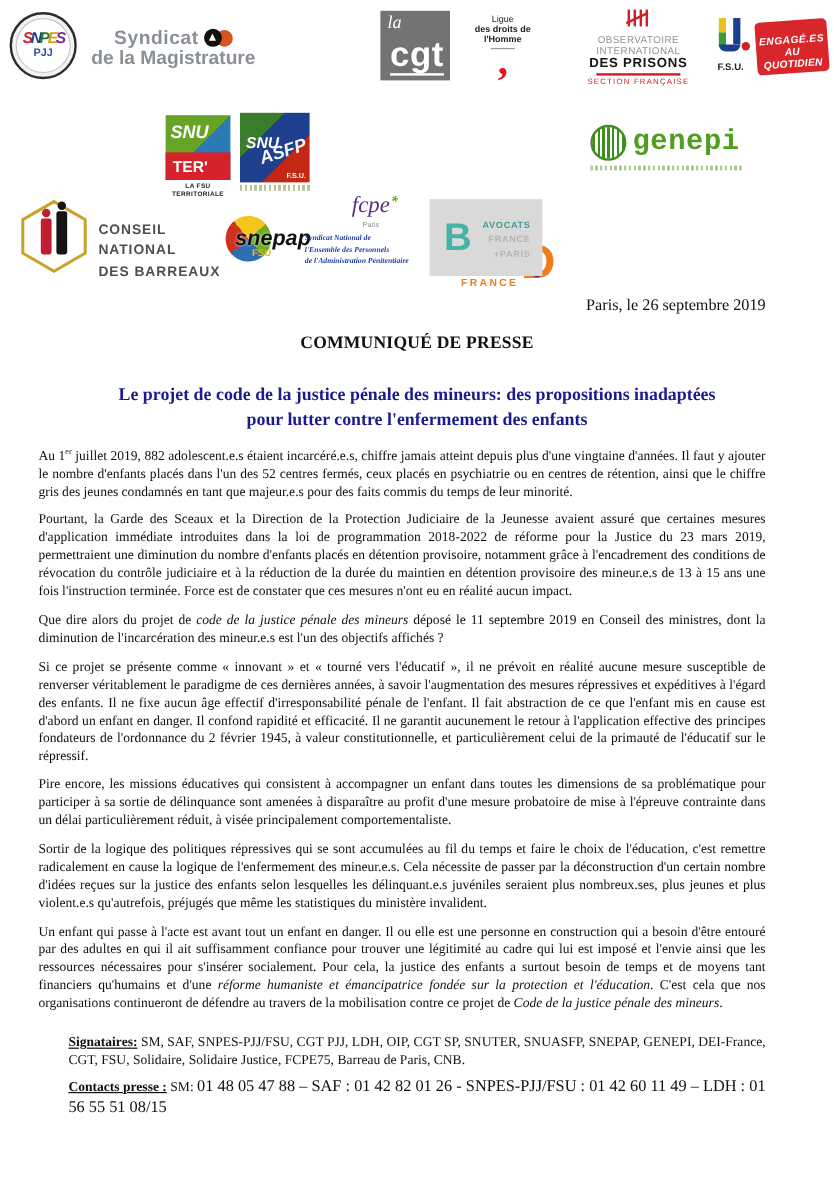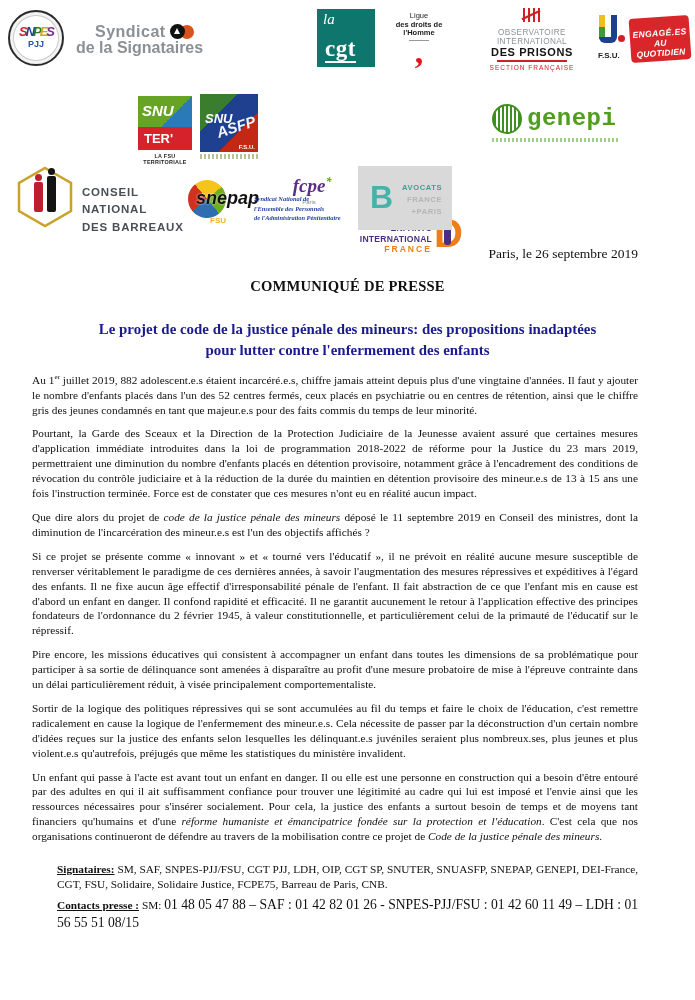--- a/index.html
+++ b/index.html
@@ -24,23 +24,23 @@
   .mag .gong::after{content:"";position:absolute;left:4px;top:4px;border-left:3.5px solid transparent;border-right:3.5px solid transparent;border-bottom:6px solid #fff;}
   .mag .sun{display:inline-block;width:14px;height:14px;background:#d9531e;border-radius:50%;vertical-align:-2px;margin-left:-5px;}
 
   
   .saf{left:237px;top:9px;width:58px;height:60px;background:#d6222a;text-align:center;}
   .saf .big{color:#fff;font-family:"Liberation Sans",sans-serif;font-weight:bold;font-size:21px;margin-top:7px;letter-spacing:0.5px;}
   .saf .strip{background:#f4e9e7;margin:4px 2px 0;padding:1px 0;}
   .saf .strip div{font-family:"Liberation Sans",sans-serif;font-weight:bold;font-size:4.6px;color:#1c1c1c;line-height:1.25;}
 
   
-  .cgt{left:317px;top:9px;width:58px;height:58px;background:#0f766e;position:relative;}
+  .cgt{left:317px;top:9px;width:58px;height:58px;background:#737373;position:relative;}
   .cgt .la{position:absolute;left:6px;top:2px;color:#fff;font-style:italic;font-size:15px;font-family:"Liberation Serif",serif;}
-  .cgt .acr{position:absolute;left:8px;bottom:4px;color:#fff;font-family:Liberation Serif, serif;font-weight:bold;font-size:23px;letter-spacing:0.5px;border-bottom:2px solid #fff;line-height:1.05;}
+  .cgt .acr{position:absolute;left:8px;bottom:4px;color:#fff;font-family:Liberation Sans, sans-serif;font-weight:bold;font-size:29px;letter-spacing:0.5px;border-bottom:2px solid #fff;line-height:1.05;}
 
   
   .ldh{left:386px;top:12px;width:66px;text-align:center;font-family:"Liberation Sans",sans-serif;color:#1b1b1b;line-height:1.15;}
   .ldh .a{font-size:7.5px;}
   .ldh .b{font-size:7.5px;font-weight:bold;}
   .ldh .rule{width:20px;height:1px;background:#999;margin:2px auto;}
   .ldh .comma{color:#e3141e;font-size:34px;line-height:18px;font-family:"Liberation Serif",serif;font-weight:bold;}
 
   
   .oip{left:468px;top:8px;width:128px;text-align:center;font-family:"Liberation Sans",sans-serif;}
@@ -86,21 +86,21 @@
   .snuasfp{left:200px;top:94px;width:60px;}
   .snuasfp .sq{width:58px;height:58px;position:relative;background:linear-gradient(135deg,#3a7d2c 0 32%,#1f3f8f 32% 66%,#c22814 66% 100%);}
   .snuasfp .sq .t1{position:absolute;left:5px;top:17px;color:#fff;font-family:"Liberation Sans",sans-serif;font-weight:bold;font-style:italic;font-size:13px;}
   .snuasfp .sq .t2{position:absolute;left:16px;top:24px;color:#fff;font-family:"Liberation Sans",sans-serif;font-weight:bold;font-style:italic;font-size:15px;transform:rotate(-18deg);opacity:0.95;}
   .snuasfp .sq .t3{position:absolute;right:3px;bottom:2px;color:#fff;font-family:"Liberation Sans",sans-serif;font-weight:bold;font-size:6px;}
   .snuasfp .micro{height:5px;margin-top:2px;background:repeating-linear-gradient(90deg,#9aa86f 0 2px,#fff 2px 4px);opacity:0.7;}
 
   
   .fcpe{left:283px;top:98px;width:52px;text-align:center;position:relative;}
   .fcpe .star{position:absolute;right:4px;top:-2px;color:#6fae1f;font-weight:bold;font-size:13px;transform:rotate(18deg);font-family:"Liberation Sans",sans-serif;}
-  .fcpe .name{font-family:"Liberation Serif",serif;font-style:italic;font-weight:bold;font-size:19px;color:#5c2d82;line-height:1.0;margin-top:20px;}
+  .fcpe .name{font-family:"Liberation Serif",serif;font-style:italic;font-weight:normal;font-size:19px;color:#5c2d82;line-height:1.0;margin-top:6px;}
   .fcpe .cap{font-family:"Liberation Sans",sans-serif;font-size:6px;color:#8c8c8c;margin-top:4px;}
 
   
   .dei{left:344px;top:104px;width:128px;height:48px;position:relative;}
   .dei .txt{position:absolute;right:40px;top:2px;text-align:right;font-family:"Liberation Sans",sans-serif;font-weight:bold;line-height:1.2;}
   .dei .t1,.dei .t2{font-size:8.6px;color:#4b2e83;letter-spacing:0.2px;}
   .dei .t3{font-size:8.6px;color:#ef7d1a;letter-spacing:2px;}
   .dei .dwrap{position:absolute;right:0;top:0;width:38px;height:44px;}
   .dei .dletter{font-family:"Liberation Sans",sans-serif;font-weight:bold;font-size:40px;color:#ef7d1a;line-height:44px;}
   .dei .kid{position:absolute;left:10px;top:12px;width:7px;height:22px;background:#4b2e83;border-radius:3px;}
@@ -121,21 +121,21 @@
   .cnb .fig1::before{content:"";position:absolute;left:1px;top:-8px;width:7px;height:7px;border-radius:50%;background:#c01e2e;}
   .cnb .fig2{position:absolute;left:31px;top:10px;width:9px;height:36px;background:#141414;border-radius:2px;}
   .cnb .fig2::before{content:"";position:absolute;left:1px;top:-8px;width:7px;height:7px;border-radius:50%;background:#141414;}
   .cnb .txt{position:absolute;left:66px;top:18px;font-family:"Liberation Sans",sans-serif;font-weight:bold;color:#4a4f54;font-size:11.5px;letter-spacing:0.8px;line-height:1.5;}
 
   
   .snepap{left:188px;top:176px;width:175px;height:58px;}
   .snepap .pie{position:absolute;left:0;top:4px;width:38px;height:38px;border-radius:50%;
     background:conic-gradient(#f5c51d 0 25%,#6fae1f 25% 50%,#2f6fb0 50% 75%,#d1321f 75% 100%);transform:rotate(-40deg);}
   .snepap .name{position:absolute;left:8px;top:12px;font-family:"Liberation Sans",sans-serif;font-weight:bold;font-style:italic;font-size:18px;color:#111;text-shadow:0 0 2px #fff;}
-  .snepap .fsu{position:absolute;left:22px;top:40px;font-family:"Liberation Sans",sans-serif;font-weight:bold;font-size:8px;color:#e8b81d;}
+  .snepap .fsu{position:absolute;left:22px;top:30px;font-family:"Liberation Sans",sans-serif;font-weight:bold;font-size:8px;color:#e8b81d;}
   .snepap .cap{position:absolute;left:66px;top:18px;font-family:"Liberation Serif",serif;font-style:italic;font-weight:bold;font-size:6.4px;color:#1f3fa0;line-height:1.5;}
 
   
   .barreau{left:358px;top:166px;width:94px;height:64px;background:#d9d9d9;}
   .barreau .b{position:absolute;left:12px;top:12px;font-family:"Liberation Sans",sans-serif;font-size:32px;color:#45b3a9;line-height:38px;font-weight:bold;}
   .barreau .txt{position:absolute;left:44px;top:16px;font-family:"Liberation Sans",sans-serif;font-weight:bold;font-size:7.6px;line-height:1.55;letter-spacing:0.6px;text-align:right;}
   .barreau .a1{color:#3f9e95;}
   .barreau .a2,.barreau .a3{color:#b5b5b5;}
 
   
@@ -156,21 +156,21 @@
 
 <div class="banner">
 
   <div class="lg snpes">
     <div class="letters"><span>S</span><span>N</span><span>P</span><span>E</span><span>S</span></div>
     <div class="pjj">PJJ</div>
   </div>
 
   <div class="lg mag">
     <div class="l1"><span>Syndicat</span><span class="gong"></span><span class="sun"></span></div>
-    <div class="l2">de la Signataires</div>
+    <div class="l2">de la Magistrature</div>
   </div>
 
 
   <div class="lg cgt">
     <div class="la">la</div>
     <div class="acr">cgt</div>
   </div>
 
   <div class="lg oip">
     <span class="tally"><i></i><i></i><i></i><i></i><i></i></span>

